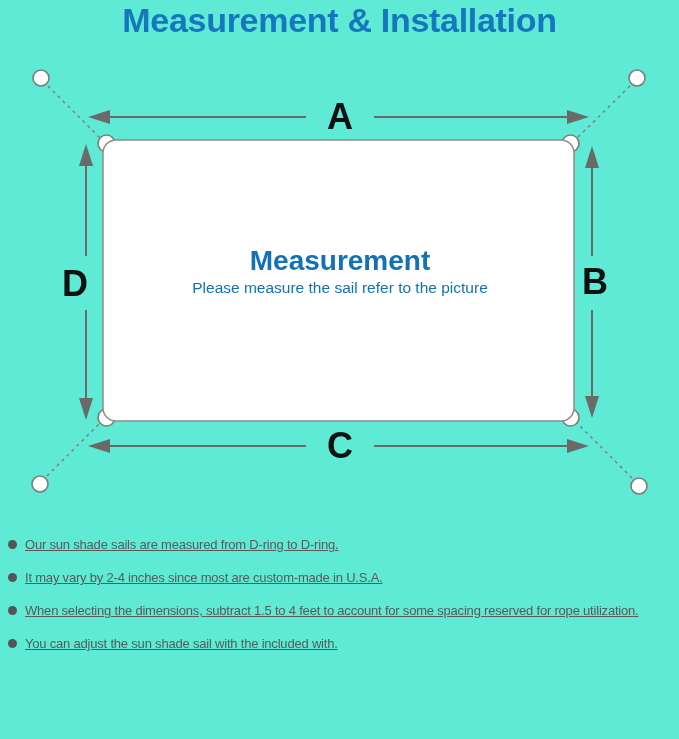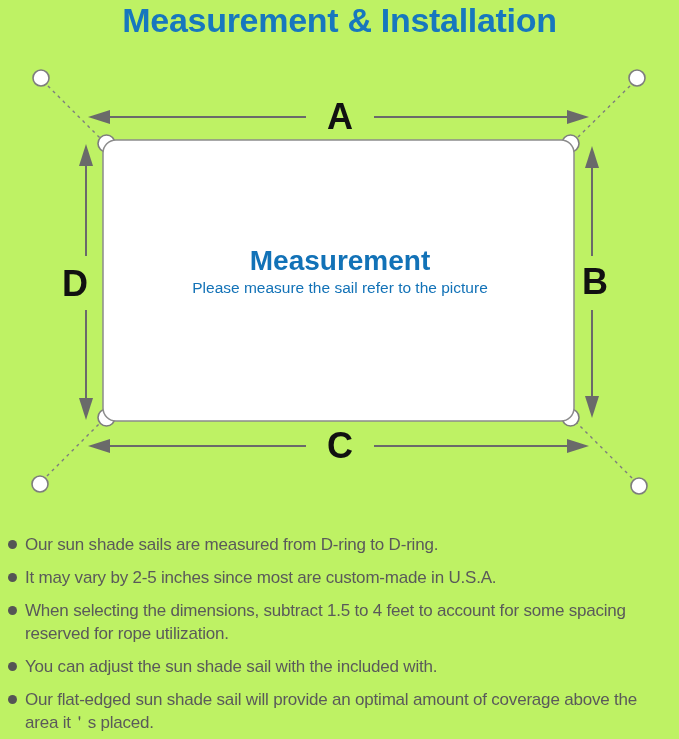--- a/index.html
+++ b/index.html
@@ -1,19 +1,19 @@
 <!DOCTYPE html>
 <html><head>
 <meta charset="utf-8">
 <style>
   html,body{margin:0;padding:0;background:#ffffff;}
   .page{
     position:relative;
     width:679px;height:739px;
-    background:#bef264;
+    background:#5eead4;
     font-family:"Liberation Sans",sans-serif;
     overflow:hidden;
   }
   .page-title{
     position:absolute;top:0;left:0;right:0;
     text-align:center;
     font-size:34px;
     font-weight:bold;
     letter-spacing:-0.3px;
     color:#1777BE;
@@ -24,24 +24,25 @@
     width:679px;height:739px;
   }
   .notes{
     position:absolute;top:533px;left:8px;right:10px;
     list-style:none;margin:0;padding:0;
   }
   .note-item{
     position:relative;
     margin:0 0 10px 0;
     padding-left:17px;
-    font-size:17px;
+    font-size:13px;
     line-height:23px;
     letter-spacing:-0.2px;
     color:#5A5A5A;
+    text-decoration:underline;
   }
   .note-bullet{
     position:absolute;
     left:0;top:7px;
     width:9px;height:9px;
     border-radius:50%;
     background:#555555;
   }
 </style>
 </head>
@@ -110,29 +111,25 @@
     <text x="340" y="293" text-anchor="middle" font-family="Liberation Sans, sans-serif" font-size="15.5" fill="#1272B7">Please measure the sail refer to the picture</text>
   </svg>
 
   <ul class="notes">
     <li class="note-item">
       <span class="note-bullet"></span>
       <span>Our sun shade sails are measured from D-ring to D-ring.</span>
     </li>
     <li class="note-item">
       <span class="note-bullet"></span>
-      <span>It may vary by 2-5 inches since most are custom-made in U.S.A.</span>
+      <span>It may vary by 2-4 inches since most are custom-made in U.S.A.</span>
     </li>
     <li class="note-item">
       <span class="note-bullet"></span>
       <span>When selecting the dimensions, subtract 1.5 to 4 feet to account for some spacing reserved for rope utilization.</span>
     </li>
     <li class="note-item">
       <span class="note-bullet"></span>
       <span>You can adjust the sun shade sail with the included with.</span>
     </li>
-    <li class="note-item">
-      <span class="note-bullet"></span>
-      <span>Our flat-edged sun shade sail will provide an optimal amount of coverage above the area it＇s placed.</span>
-    </li>
   </ul>
 
 </div>
 
 </body></html>

